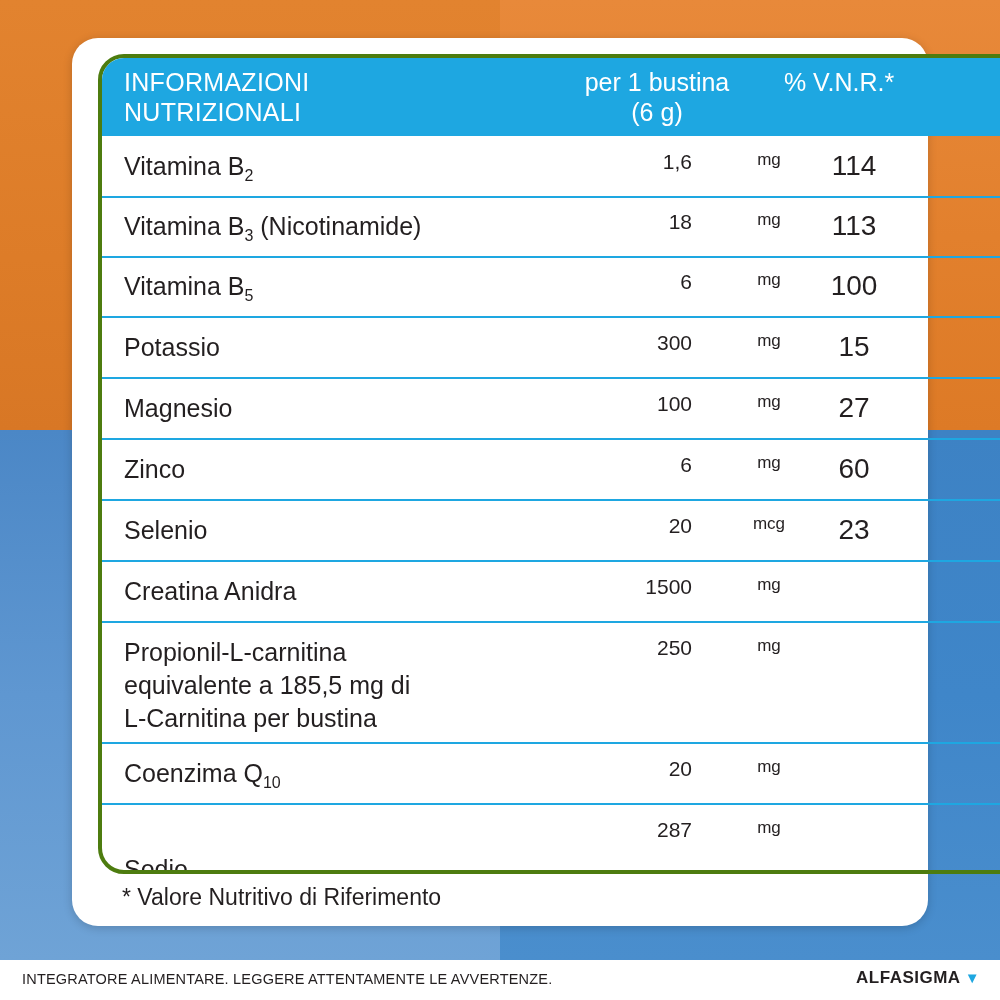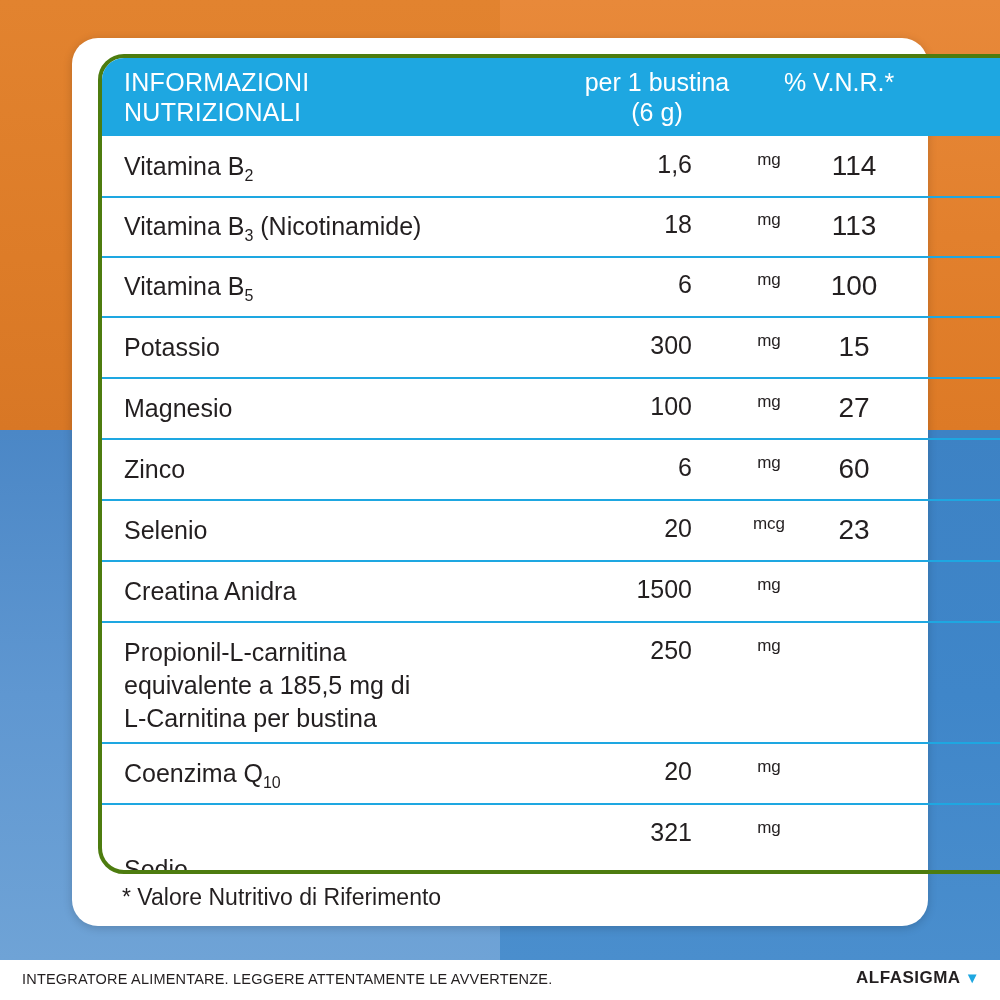--- a/index.html
+++ b/index.html
@@ -110,21 +110,21 @@
   .nutrient .sub {
     font-size: 16px;
     vertical-align: sub;
     line-height: 0;
   }
   .value {
     position: absolute;
     left: 420px;
     width: 170px;
     text-align: right;
-    font-size: 25px;
+    font-size: 21px;
     color: #231f20;
   }
   .unit {
     position: absolute;
     left: 612px;
     width: 110px;
     text-align: center;
     font-size: 17px;
     color: #231f20;
   }
@@ -274,21 +274,21 @@
 
     <div class="row" style="height:61px;">
       <div class="nutrient" style="top:13px;"><span>Coenzima Q</span><span class="sub">10</span></div>
       <div class="value" style="top:13px;">20</div>
       <div class="unit" style="top:13px;">mg</div>
       <div class="vnr" style="top:13px;"></div>
     </div>
 
     <div class="row" style="height:61px;">
       <div class="nutrient" style="top:13px;margin-top:35px;"><span>Sodio</span><span class="sub"></span></div>
-      <div class="value" style="top:13px;">321</div>
+      <div class="value" style="top:13px;">287</div>
       <div class="unit" style="top:13px;">mg</div>
       <div class="vnr" style="top:13px;"></div>
     </div>
 
   </div>
 
   <div id="note">* Valore Nutritivo di Riferimento</div>
 </div>
 
 <div id="footer">

